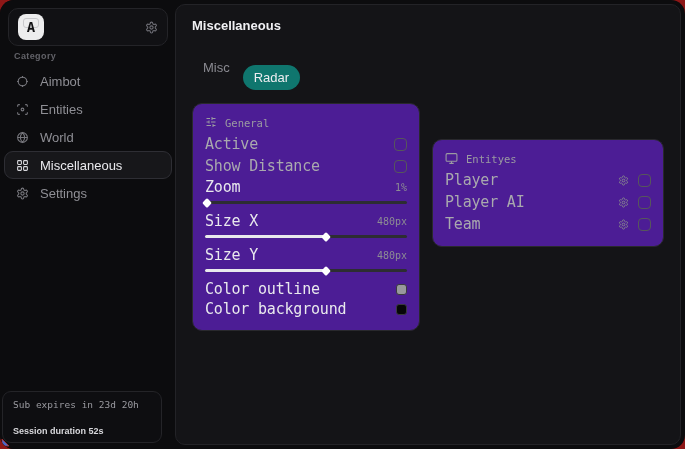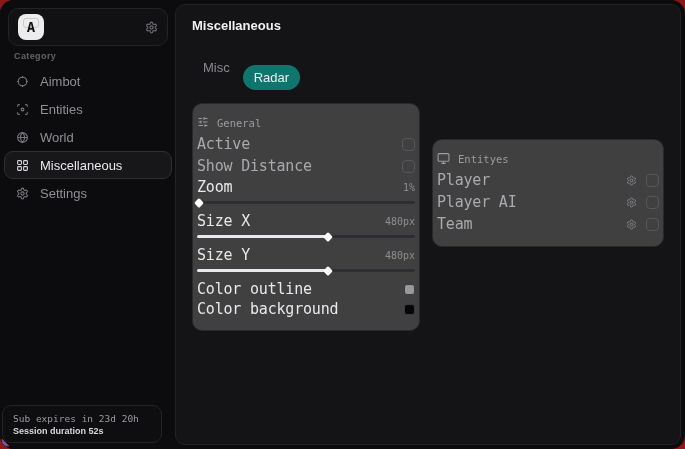--- a/index.html
+++ b/index.html
@@ -30,34 +30,34 @@
   .nav { display:flex; flex-direction:column; padding:0 4px; }
   .nav-item { display:flex; align-items:center; gap:11px; height:28px; padding:0 11px;
     color:#8f8f95; font-size:13px; border:1px solid transparent; border-radius:9px; cursor:pointer; }
   .nav-item .nav-icon { display:flex; color:#77777d; }
   .nav-item.selected { border-color:#2e2e34; background:#17171a; color:#e9e9ed; }
   .nav-item.selected .nav-icon { color:#d7d7db; }
 
   .sub-card { position:absolute; left:2px; bottom:6px; width:160px;
     border:1px solid #242428; border-radius:9px; background:#0e0e11; padding:7px 10px 6px; }
   .sub-line1 { font-family:"DejaVu Sans Mono", monospace; font-size:9.5px; color:#9a9aa0; white-space:nowrap; }
-  .sub-line2 { font-size:9px; font-weight:bold; color:#d8d8dc; margin-top:2px; }
+  .sub-line2 { font-size:9px; font-weight:bold; color:#d8d8dc; margin-top:16px; }
 
   
   .main { position:absolute; left:175px; top:4px; right:4px; bottom:4px;
     background:#141417; border:1px solid #232327; border-radius:10px; padding:13px 16px; }
 
   .page-title { font-size:13px; font-weight:bold; color:#f1f1f4; }
 
   .tabs { display:flex; align-items:center; gap:2px; margin-top:12px; }
   .tab { font-size:13px; color:#8a8a91; padding:5px 11px; border-radius:999px; cursor:pointer; }
   .tab.active { background:#0f766e; color:#ededf1;margin-top:20px; }
 
   .cards { display:flex; gap:12px; margin-top:13px; align-items:flex-start; }
-  .card { background:#404040; border:1px solid #29292d; border-radius:10px; padding:9px 4px 11px; }
+  .card { background:#4c1d95; border:1px solid #29292d; border-radius:10px; padding:9px 12px 11px; }
   .card.general { width:232px; }
   .card.entities { width:236px;margin-top:36px; }
 
   .card-header { display:flex; align-items:center; gap:8px; color:#9b9ba1;
     font-family:"DejaVu Sans Mono", monospace; font-size:10.5px; height:20px; }
   .card-header svg { color:#9b9ba1; }
 
   .row { display:flex; align-items:center; justify-content:space-between; height:22px; }
   .row.short { height:20px; }
   .row-label { font-family:"DejaVu Sans Mono", monospace; font-size:15px; color:#a9a9ae; letter-spacing:-.2px; }

